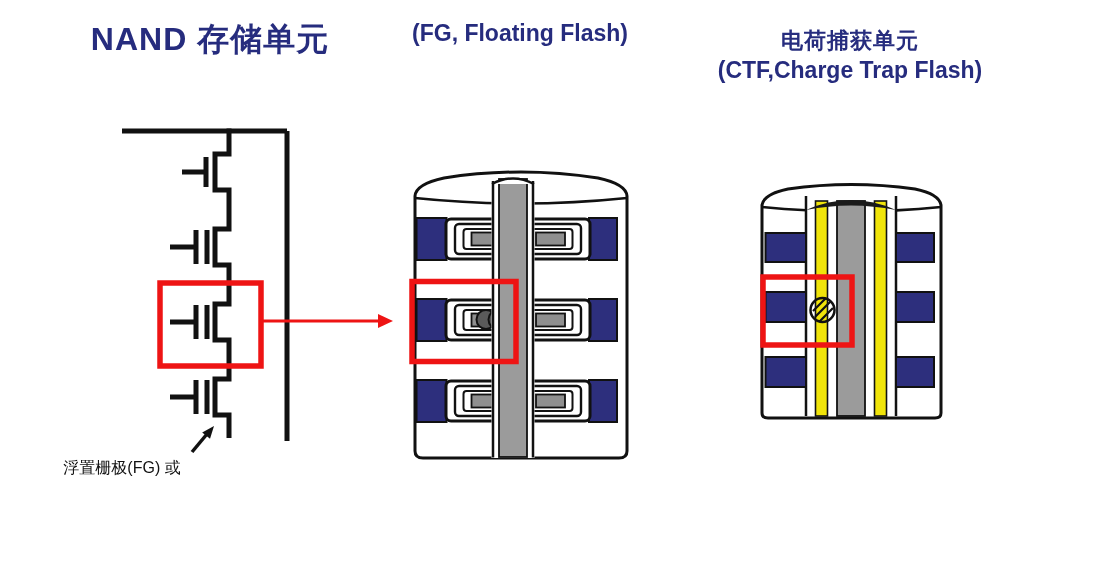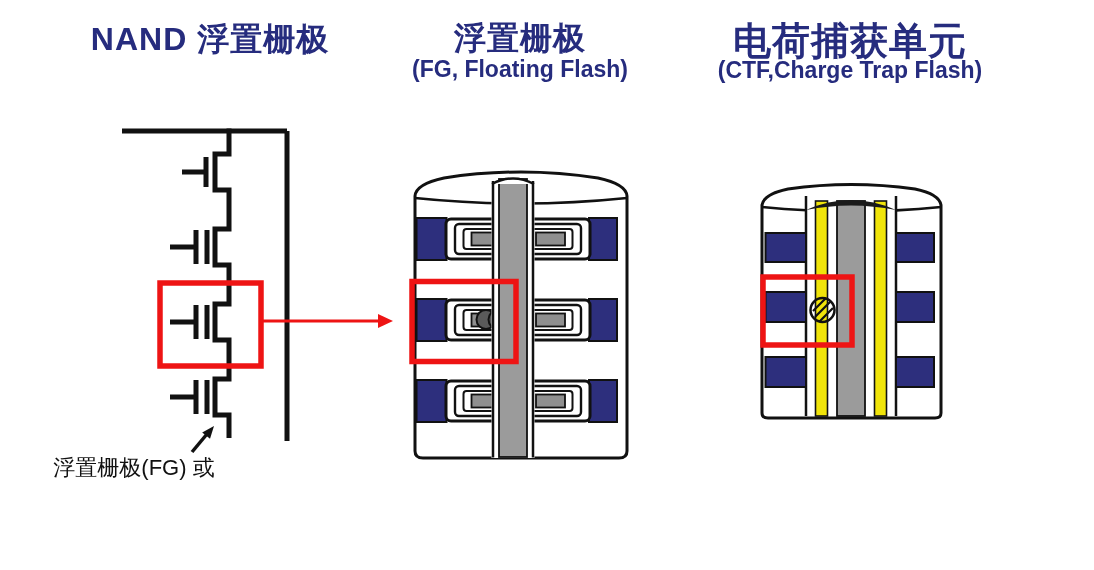--- a/index.html
+++ b/index.html
@@ -9,23 +9,23 @@
     font-family:"Liberation Sans", sans-serif;
   }
   .stage svg{position:absolute;left:0;top:0;}
   .abs{position:absolute;text-align:center;}
   .ttl{color:var(--title-text,#262c7e);font-weight:700;}
   .t1{left:50px;top:18px;width:320px;font-size:32px;letter-spacing:1px;}
   .t2{left:405px;top:20px;width:230px;}
   .t2 .main{font-size:32px;line-height:36px;letter-spacing:1px;}
   .t2 .sub{font-size:23px;line-height:26px;}
   .t3{left:700px;top:24px;width:300px;}
-  .t3 .main{font-size:38px;line-height:34px;letter-spacing:1px;}
+  .t3 .main{font-size:22px;line-height:34px;letter-spacing:1px;}
   .t3 .sub{font-size:23px;line-height:25px;}
-  .annot{left:19px;top:455px;width:230px;font-size:22px;line-height:26px;color:var(--annotation-text,#111);}
+  .annot{left:7px;top:455px;width:230px;font-size:16px;line-height:26px;color:var(--annotation-text,#111);}
   
   .ink{stroke:var(--line-black,#111);}
   .nofill{fill:none;}
   .whitefill{fill:#ffffff;}
   .navy{fill:var(--wordline-navy,#2d2f7d);}
   .ggray{fill:var(--gate-gray,#8f8f8f);}
   .cgray{fill:var(--channel-gray,#9b9b9b);}
   .yellow{fill:var(--trap-yellow,#f0e40a);}
   .red{stroke:var(--highlight-red,#ee1414);}
   .redfill{fill:var(--highlight-red,#ee1414);}
@@ -131,24 +131,23 @@
 
       <g>
         <circle cx="822.5" cy="310" r="12" fill="none" class="ink" stroke-width="2.5"></circle>
         <path class="ink nofill" stroke-width="2.2" d="M815,317 L831,301 M813,311 L826,298 M819.5,321.5 L833,308"></path>
       </g>
 
       <rect class="red nofill" stroke-width="5.5" x="763" y="277" width="89" height="68"></rect>
     </g>
   </svg>
 
-  <div class="abs ttl t1">NAND 浮置栅极</div>
+  <div class="abs ttl t1">NAND 存储单元</div>
 
   <div class="abs t2">
-    <div class="ttl main">浮置栅极</div>
     <div class="ttl sub">(FG, Floating Flash)</div>
   </div>
 
   <div class="abs t3">
     <div class="ttl main">电荷捕获单元</div>
     <div class="ttl sub">(CTF,Charge Trap Flash)</div>
   </div>
 
   <div class="abs annot">
     <div>浮置栅极(FG) 或</div>

